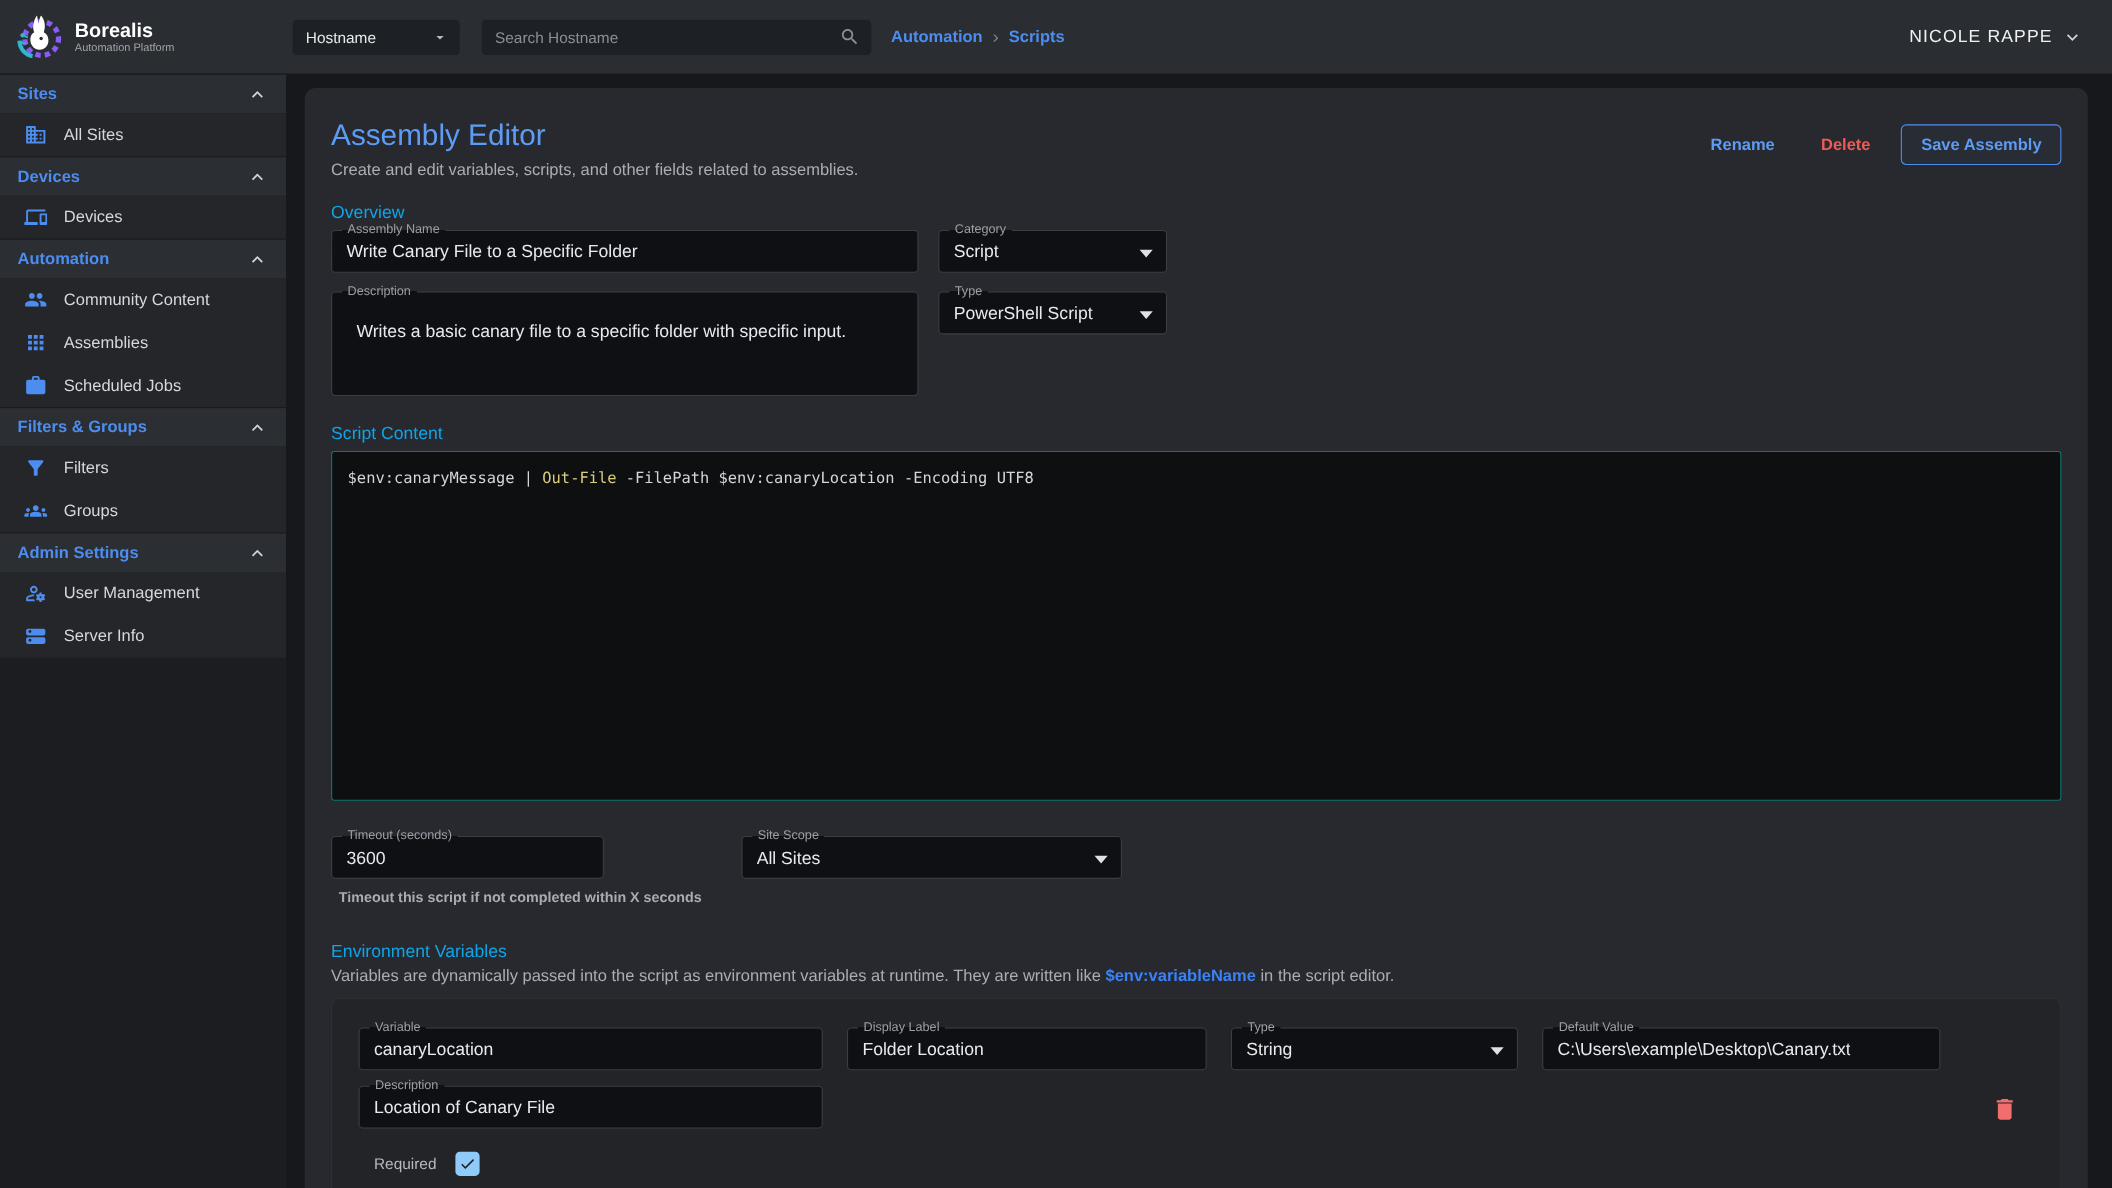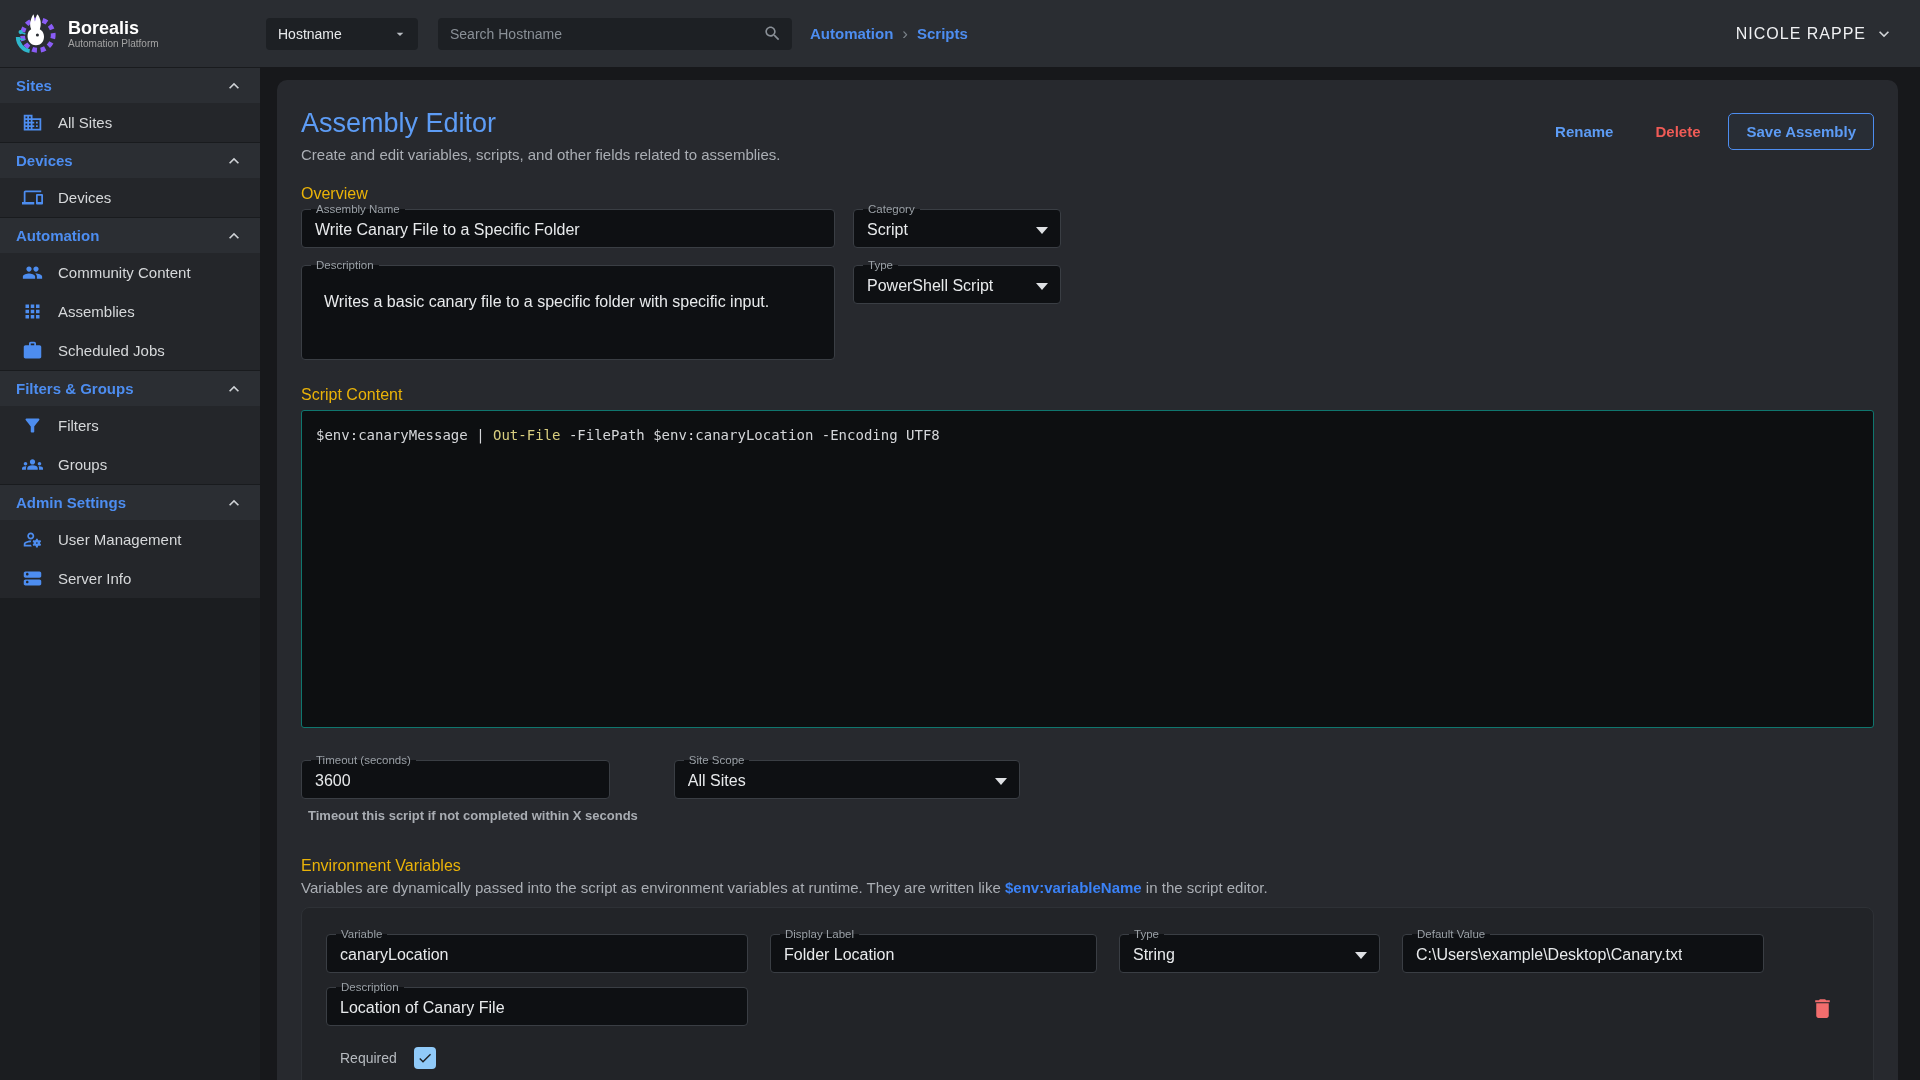--- a/index.html
+++ b/index.html
@@ -54,21 +54,21 @@
   .page-subtitle { color:#aaaeb4; font-size:15px; margin-top:7px; }
   .head-actions { display:flex; align-items:center; gap:14px; padding-top:5px; }
   .btn-text { background:none; border:none; font-size:15px; font-weight:bold; cursor:pointer;
               padding:8px 14px; font-family:"Liberation Sans", sans-serif; }
   .btn-rename { color:#5d9cf5; }
   .btn-delete { color:#ef5b56; }
   .btn-outline { background:rgba(77,141,240,0.04); border:1px solid #4d8df0; color:#5d9cf5;
                  font-size:15px; font-weight:bold; border-radius:5px; padding:9px 17px; cursor:pointer;
                  font-family:"Liberation Sans", sans-serif; }
 
-  .section-label { color:#eab308; font-size:16px; }
+  .section-label { color:#0ea5e9; font-size:16px; }
   .lbl-overview { margin-top:22px; }
   .lbl-script { margin-top:26px; }
   .lbl-env { margin-top:34px; }
 
   
   .field { position:relative; background:#0e1013; border:1px solid #3a3e44; border-radius:4px;
            height:39px; display:flex; align-items:center; padding:3px 12px 0 13px; }
   .flabel { position:absolute; top:-8px; left:9px; font-size:11.5px; color:#9aa0a6; padding:0 5px;
             background:linear-gradient(#27292e 48%, #0e1013 48%); line-height:14px; }
   .fvalue { color:#e8eaec; font-size:16px; white-space:nowrap; overflow:hidden; }
@@ -83,21 +83,21 @@
   .row2 { margin-top:17px; display:flex; gap:18px; align-items:flex-start; }
   .w-name { width:534px; }
   .w-cat  { width:208px; }
 
   .code-block { margin-top:6px; height:318px; background:#0d0f11; border:1px solid #0f766e;
                 border-radius:3px; padding:16px 14px; overflow:hidden; }
   .code-block pre { font-family:"DejaVu Sans Mono", monospace; font-size:14px; color:#d4d6d9; }
   .tok-cmdlet { color:#d9ce7f; }
 
   .timeout-row { margin-top:32px; display:flex; gap:36px; align-items:flex-start; }
-  .w-timeout { width:309px; }
+  .w-timeout { width:248px; }
   .w-scope { width:346px; }
   .helper { margin-top:9px; color:#a9adb3; font-size:13px; font-weight:bold; padding-left:7px; }
 
   .env-desc { margin-top:4px; color:#aaaeb4; font-size:15px; }
   .env-desc b { color:#3b82f6; }
 
   .env-card { margin-top:11px; background:#222428; border:1px solid #2e3136; border-radius:8px;
               padding:26px 24px 30px 24px; position:relative; height:230px; }
   .env-card .flabel { background:linear-gradient(#222428 48%, #0e1013 48%); }
   .env-row1 { display:flex; gap:22px; }

